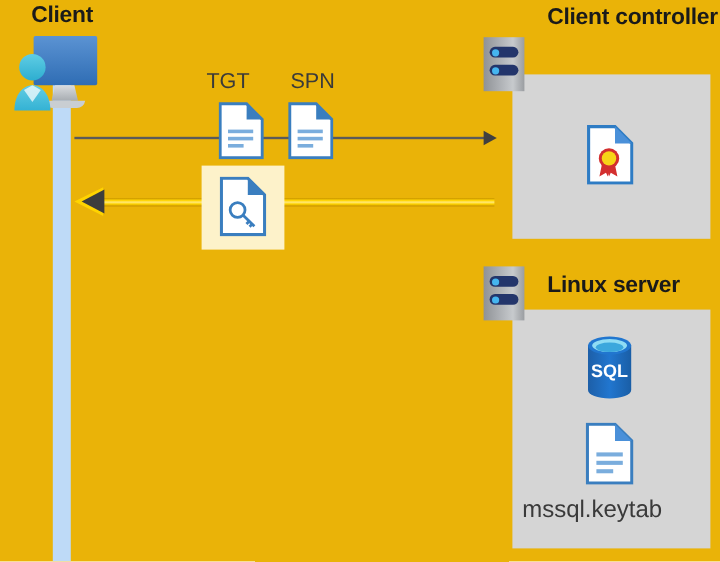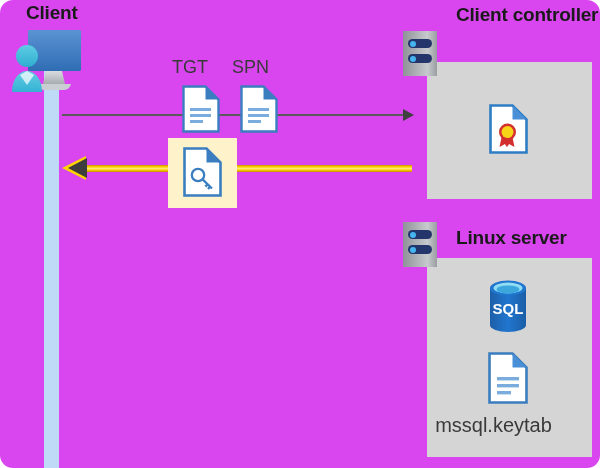--- a/index.html
+++ b/index.html
@@ -7,23 +7,22 @@
     padding: 0;
     background: #ffffff;
   }
   body {
     font-family: "Liberation Sans", sans-serif;
   }
   #canvas {
     position: relative;
     width: 600px;
     height: 468px;
-    background: #d946ef;
+    background: #eab308;
     overflow: hidden;
-    border-radius: 13px;
   }
   .abs { position: absolute; }
 
   
   #client-lifeline {
     left: 44px;
     top: 62px;
     width: 15px;
     height: 406px;
     background: #bedaf7;
@@ -98,21 +97,21 @@
     background: #fdf2ca;
   }
 
   
   .doc-label {
     font-size: 18px;
     color: #3a3a3a;
     text-align: left;
   }
   #tgt-label { left: 172px; top: 57px; width: 46px; }
-  #spn-label { left: 232px; top: 57px; width: 52px; }
+  #spn-label { left: 242px; top: 57px; width: 52px; }
 
   
   #tgt-doc  { left: 182px; top: 85px;  width: 38px; height: 48px; }
   #spn-doc  { left: 240px; top: 85px;  width: 38px; height: 48px; }
   #key-doc  { left: 183px; top: 147px; width: 39px; height: 50px; }
   #cert-doc { left: 489px; top: 104px; width: 39px; height: 50px; }
   #keytab-doc { left: 488px; top: 352px; width: 40px; height: 52px; }
 
   
   .server-panel {

